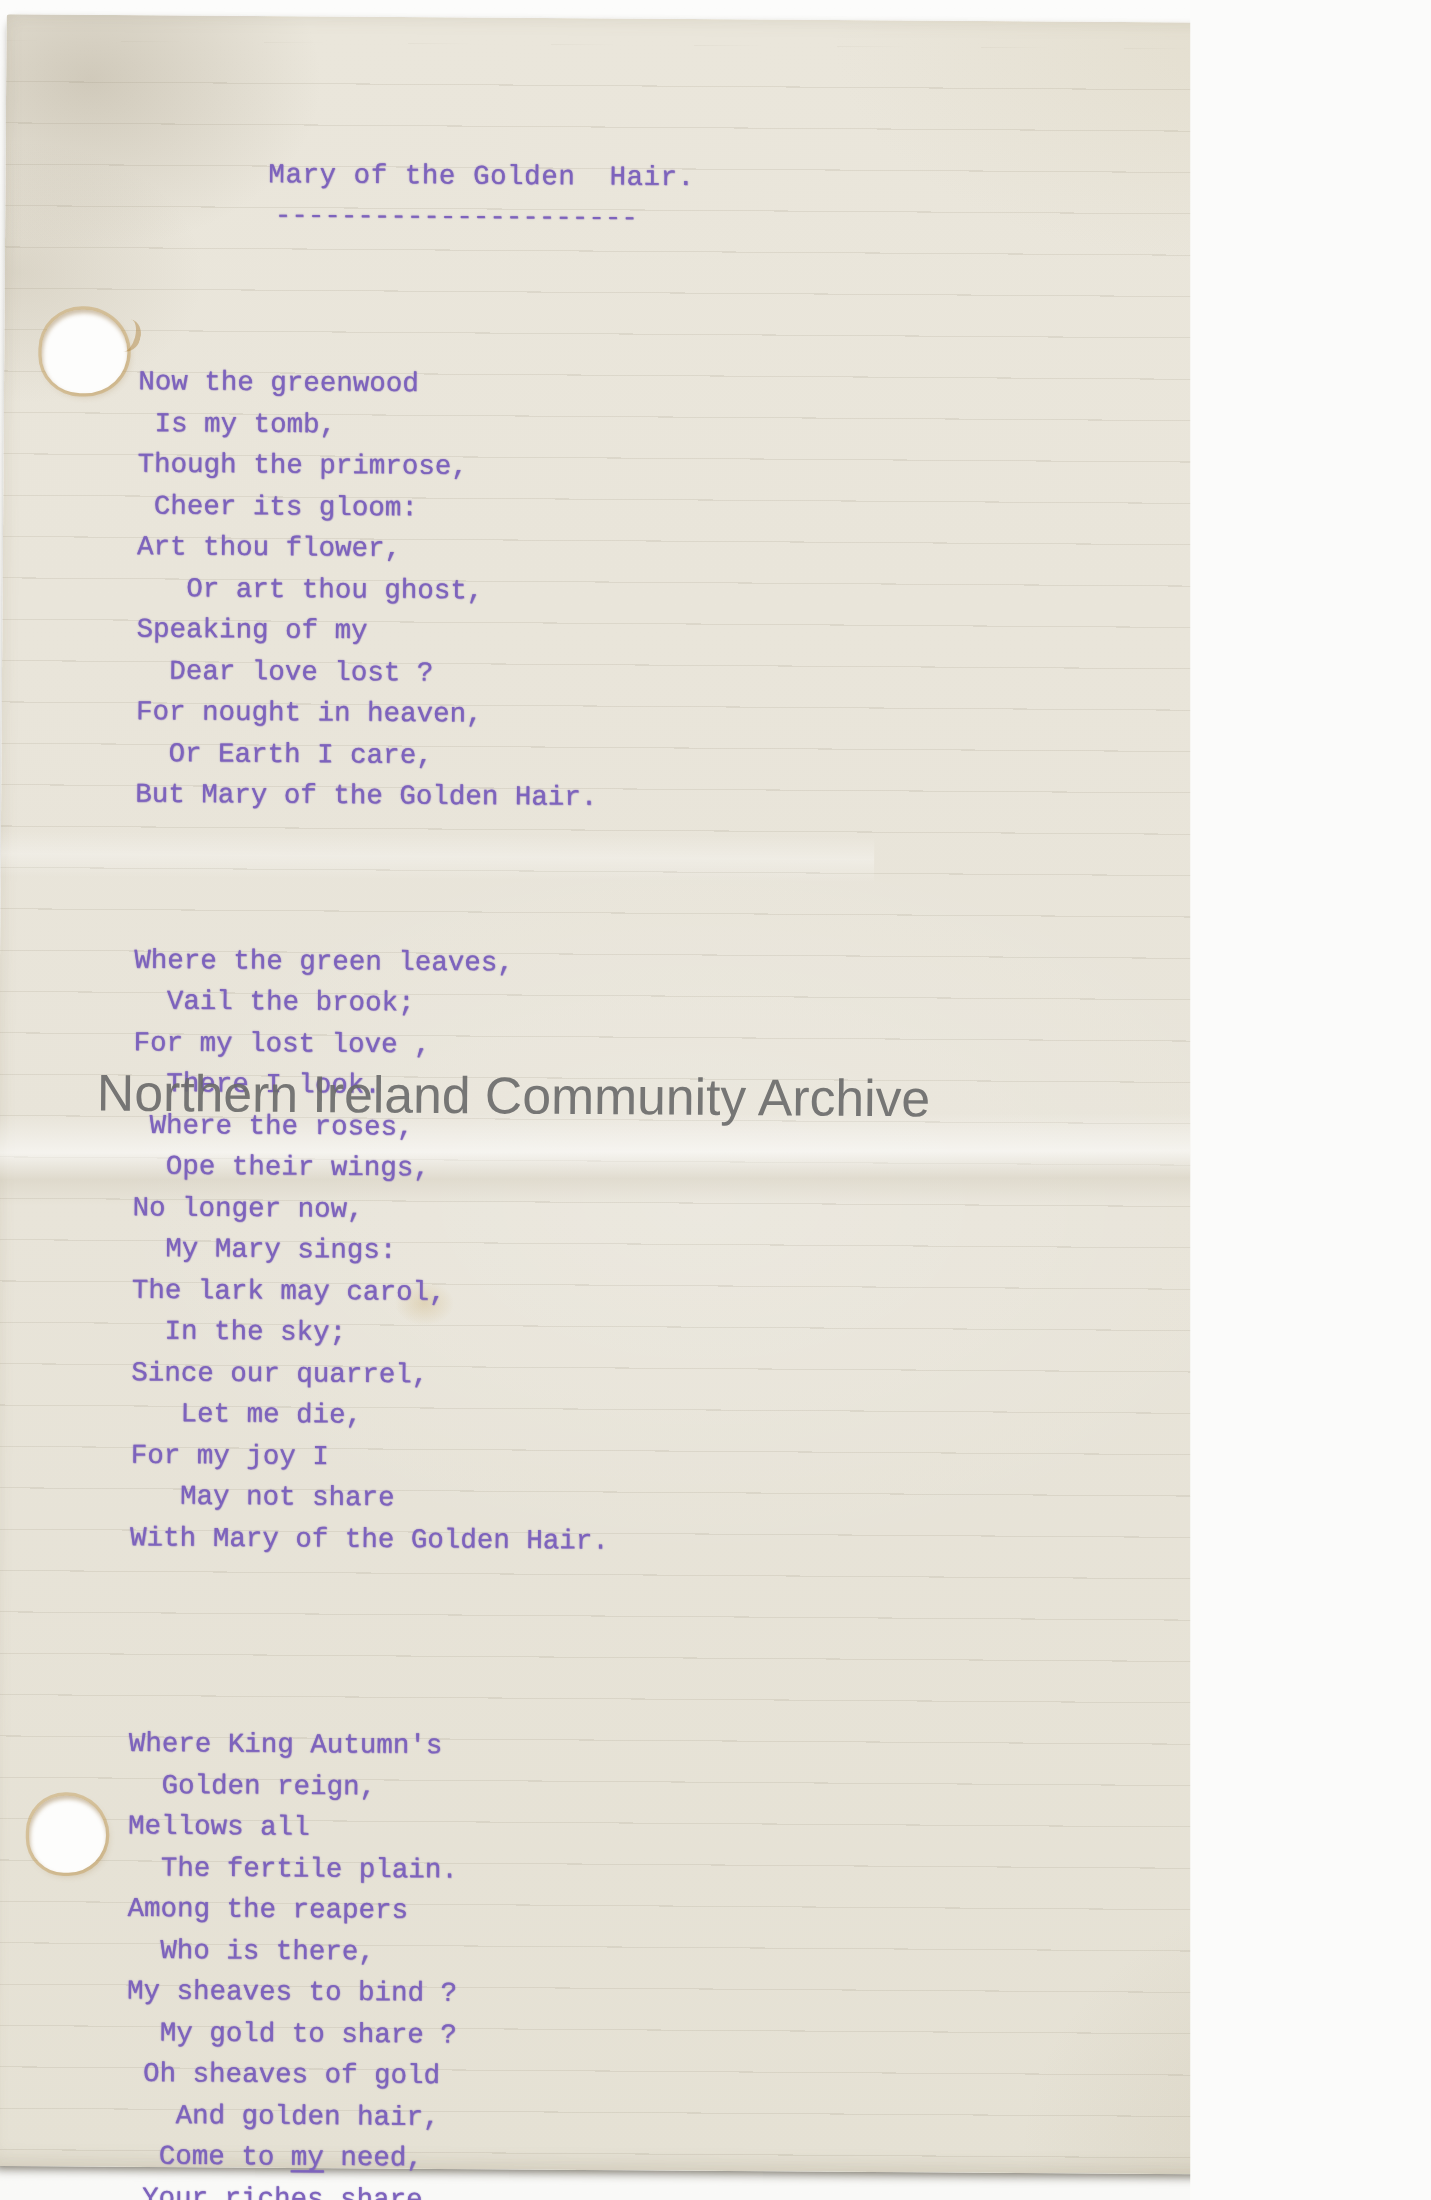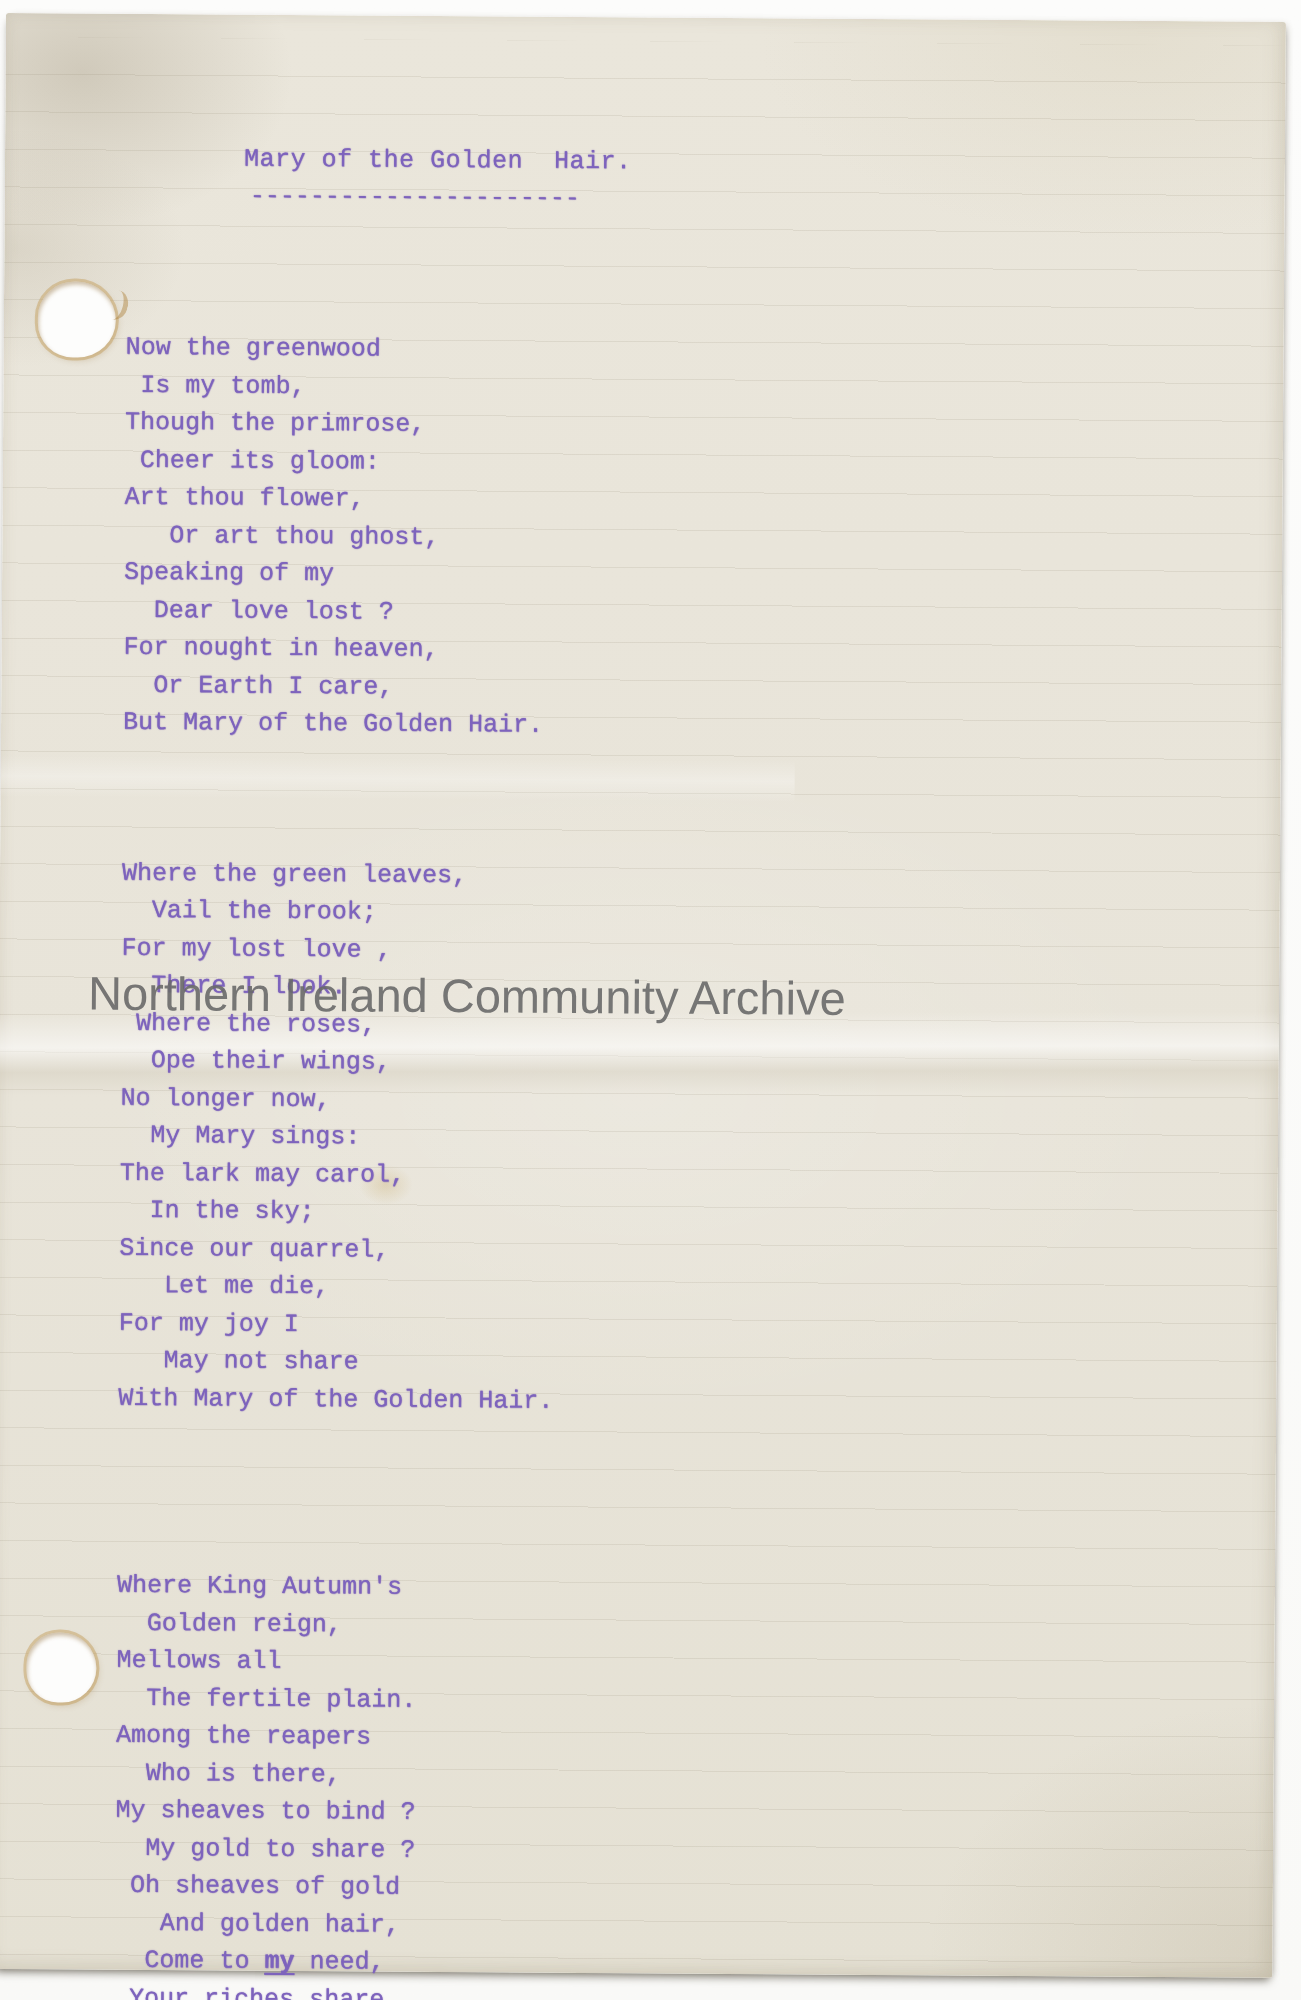--- a/index.html
+++ b/index.html
@@ -4,21 +4,21 @@
 <style>
   html, body { margin:0; padding:0; }
   body {
     width:1301px; height:2000px;
     background:#fbfbfa;
     font-family:"Liberation Sans", sans-serif;
     overflow:hidden;
   }
   #scan {
     position:relative;
-    width:1301px; height:2000px;
+    width:1082px; height:2000px;
     background:linear-gradient(180deg,#fcfcfb 0%, #f9f9f7 100%);
     overflow:hidden;
   }
   
   .paper {
     position:absolute;
     left:6px; top:13px;
     width:1280px; height:1956px;
     border-radius:3px;
     background:
@@ -106,21 +106,21 @@
     letter-spacing:0.5px;
   }
   .title-underline {
     position:absolute; left:245px; top:163px;
     letter-spacing:0;
   }
   .poem { position:absolute; left:122px; top:240px; z-index:3; }
   .stanza-1 { margin-bottom:38px; }
   .stanza-2 { margin-bottom:75px; }
   .poem-line { white-space:pre; min-height:37.5px; }
-  .poem-line u { text-decoration:underline; text-underline-offset:5px;font-weight:bold; }
+  .poem-line u { text-decoration:underline; text-underline-offset:5px; }
   
   .watermark {
     position:absolute; left:89px; top:953px;
     z-index:5;
     font-family:"Liberation Sans", sans-serif;
     font-size:47px; line-height:54px;
     font-weight:400;
     letter-spacing:0px;
     color:var(--color-watermark, #6a6a6a);
     opacity:0.90;

